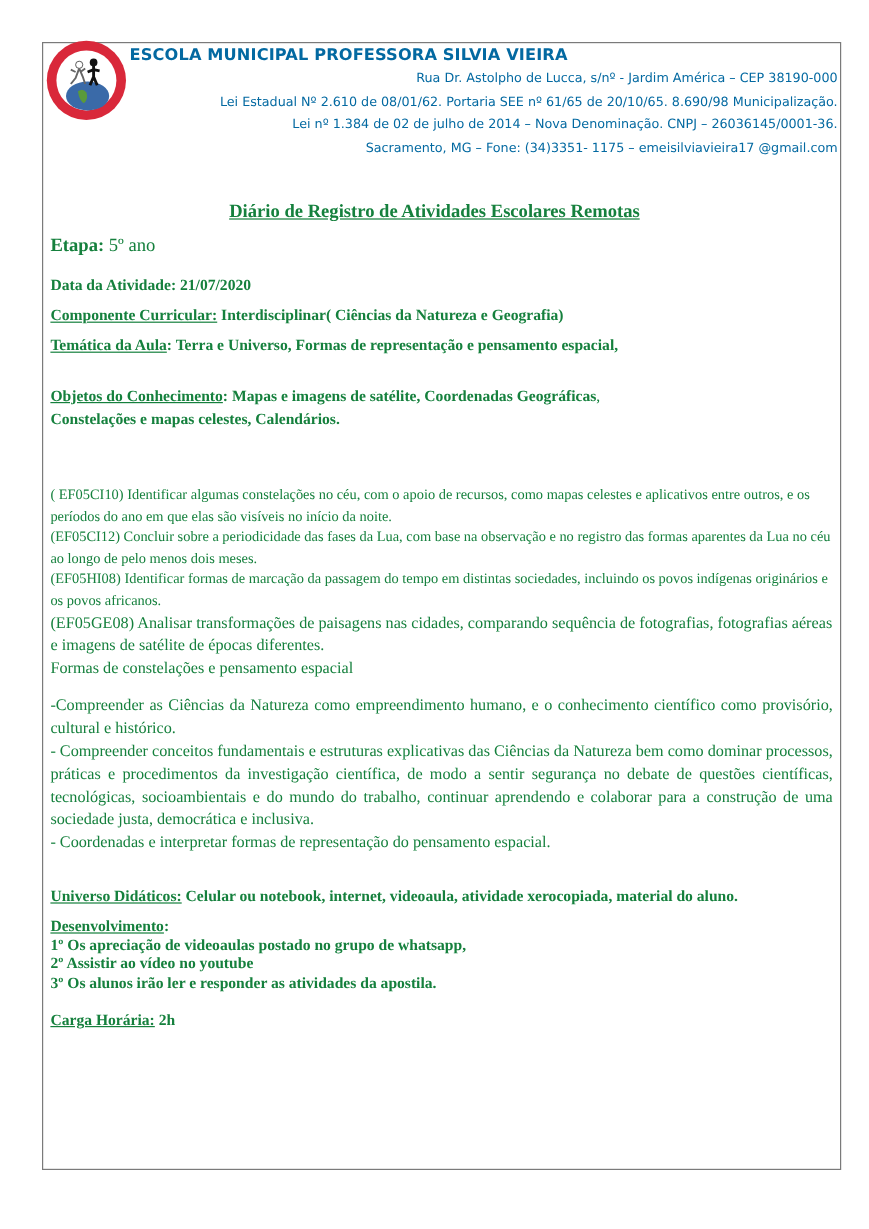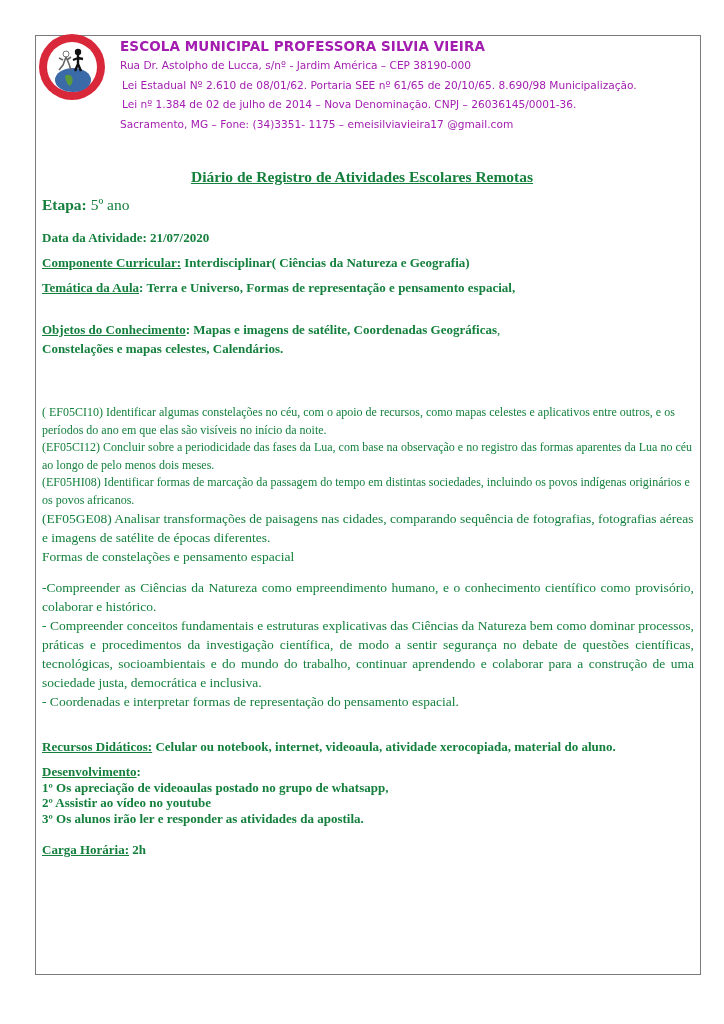--- a/index.html
+++ b/index.html
@@ -5,25 +5,25 @@
   html, body { margin: 0; padding: 0; background: #ffffff; }
   body { width: 724px; height: 1024px; position: relative; overflow: hidden; color: #111; }
   .page-frame {
     position: absolute; left: 35px; top: 35px; width: 666px; height: 940px;
     border: 1.5px solid #7a7a7a; box-sizing: border-box;
   }
   .logo {
     position: absolute; left: 37px; top: 32px; width: 70px; height: 70px;
   }
   .header-text {
-    position: absolute; left: 120px; top: 36px; width: 590px;
-    font-family: "DejaVu Sans", sans-serif; color: #a21caf;
+    position: absolute; left: 108px; top: 36px; width: 590px;
+    font-family: "DejaVu Sans", sans-serif; color: #0369a1;
   }
   .school-name { font-weight: bold; font-size: 13.5px; line-height: 20px; letter-spacing: 0.1px; }
-  .header-line { font-size: 10.6px; line-height: 19.5px; }
+  .header-line { font-size: 10.6px; line-height: 19.5px; text-align: right; }
   .header-line.indent { padding-left: 2px; }
   .content {
     position: absolute; left: 42px; top: 168px; width: 656px;
     font-family: Liberation Serif, serif; color: #15803d;
   }
   .doc-title {
     text-align: center; font-size: 15.5px; font-weight: bold; text-decoration: underline;
     width: 640px; margin-left: 0px; margin-bottom: 9px;
   }
   .u { text-decoration: underline; text-align: right; }
@@ -87,27 +87,27 @@
     <div>( EF05CI10) Identificar algumas constelações no céu, com o apoio de recursos, como mapas celestes e aplicativos entre outros, e os períodos do ano em que elas são visíveis no início da noite.</div>
     <div>(EF05CI12) Concluir sobre a periodicidade das fases da Lua, com base   na observação e no registro das formas aparentes da Lua no céu ao longo de pelo menos dois meses.</div>
     <div>(EF05HI08) Identificar formas de marcação da passagem do tempo em distintas sociedades, incluindo os povos indígenas originários e os povos africanos.</div>
   </div>
   <div class="mid" style="margin-bottom:12px;">
     <div>(EF05GE08) Analisar transformações de paisagens nas cidades, comparando sequência de fotografias, fotografias aéreas e imagens de satélite de épocas diferentes.</div>
     <div>Formas de constelações e pensamento espacial</div>
   </div>
 
   <div class="mid just" style="margin-bottom:22px;">
-    <div>-Compreender as Ciências da Natureza como empreendimento humano, e o conhecimento científico como provisório, colaborar e histórico.</div>
+    <div>-Compreender as Ciências da Natureza como empreendimento humano, e o conhecimento científico como provisório, cultural e histórico.</div>
     <div>- Compreender conceitos fundamentais e estruturas explicativas das Ciências da Natureza bem como dominar processos, práticas  e procedimentos da investigação científica, de modo a sentir segurança no debate de questões científicas, tecnológicas, socioambientais e do mundo do trabalho, continuar aprendendo e colaborar para a construção de uma sociedade justa, democrática e inclusiva.</div>
     <div>- Coordenadas e interpretar formas de representação do pensamento espacial.</div>
   </div>
 
   <div class="row just" style="line-height:27px; margin-bottom:4px;">
-    <span class="u">Recursos  Didáticos:</span><span> Celular ou notebook, internet, videoaula, atividade xerocopiada, material do aluno.</span>
+    <span class="u">Universo  Didáticos:</span><span> Celular ou notebook, internet, videoaula, atividade xerocopiada, material do aluno.</span>
   </div>
 
   <div class="list-bold">
     <span class="u">Desenvolvimento</span><span>:</span>
   </div>
   <div class="list-bold" style="margin-bottom:16px;">
     <div>1º Os apreciação de videoaulas postado no grupo de whatsapp,</div>
     <div>2º Assistir ao vídeo no youtube</div>
     <div>3º Os alunos irão ler e responder as atividades da apostila.</div>
   </div>

